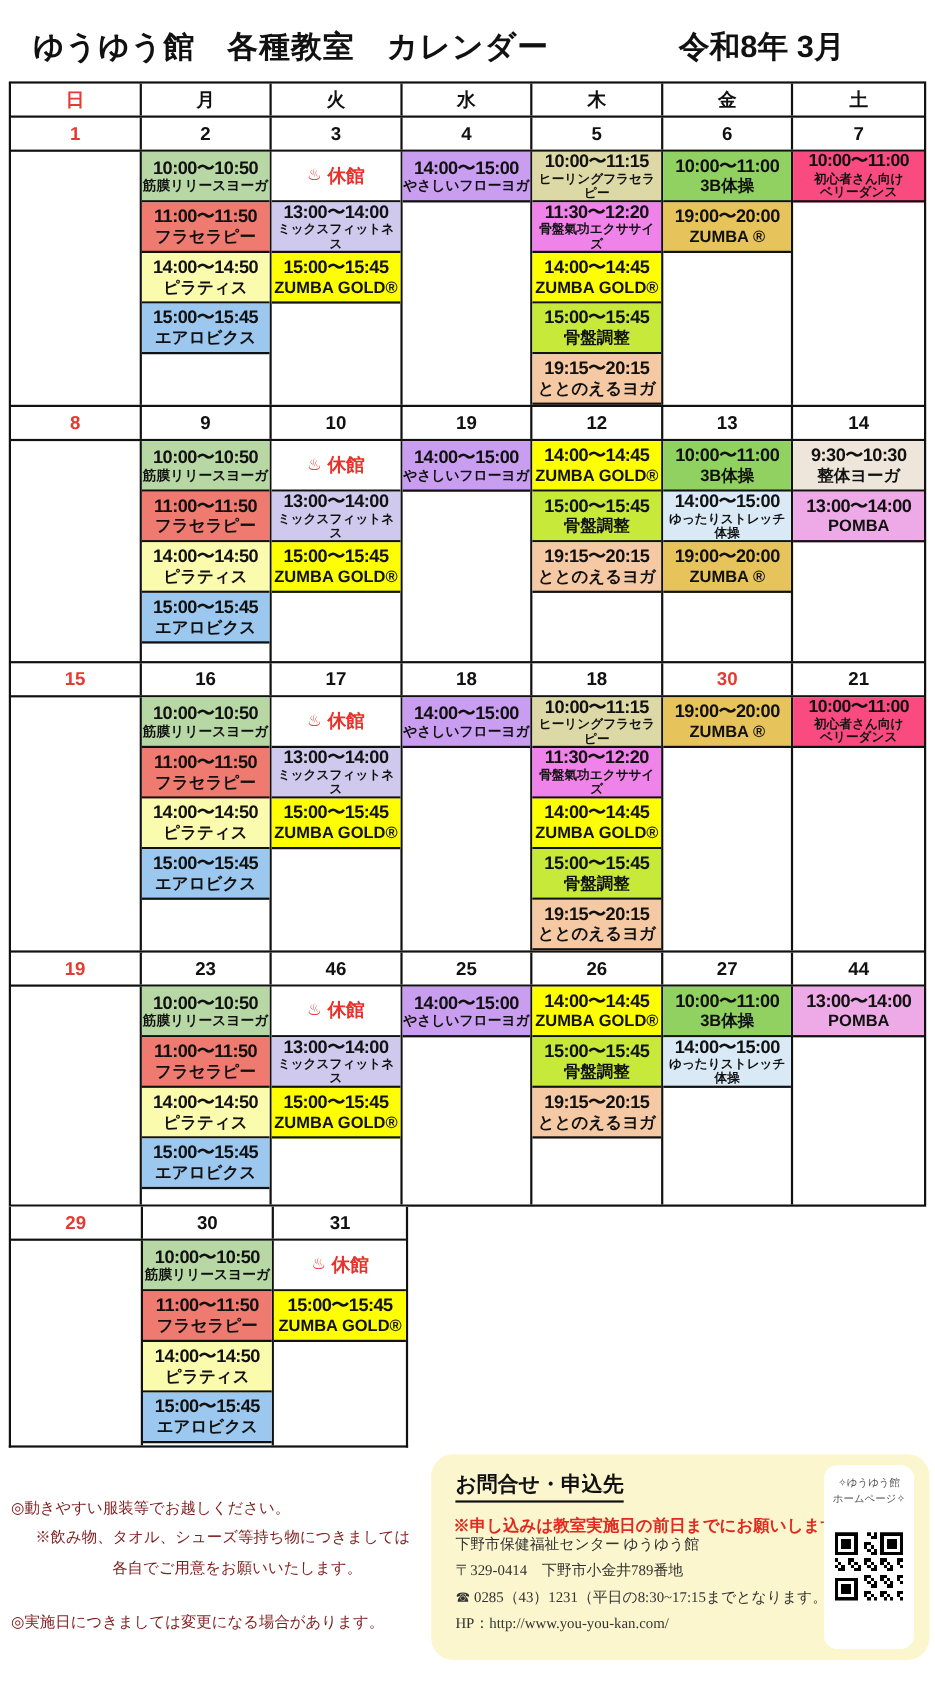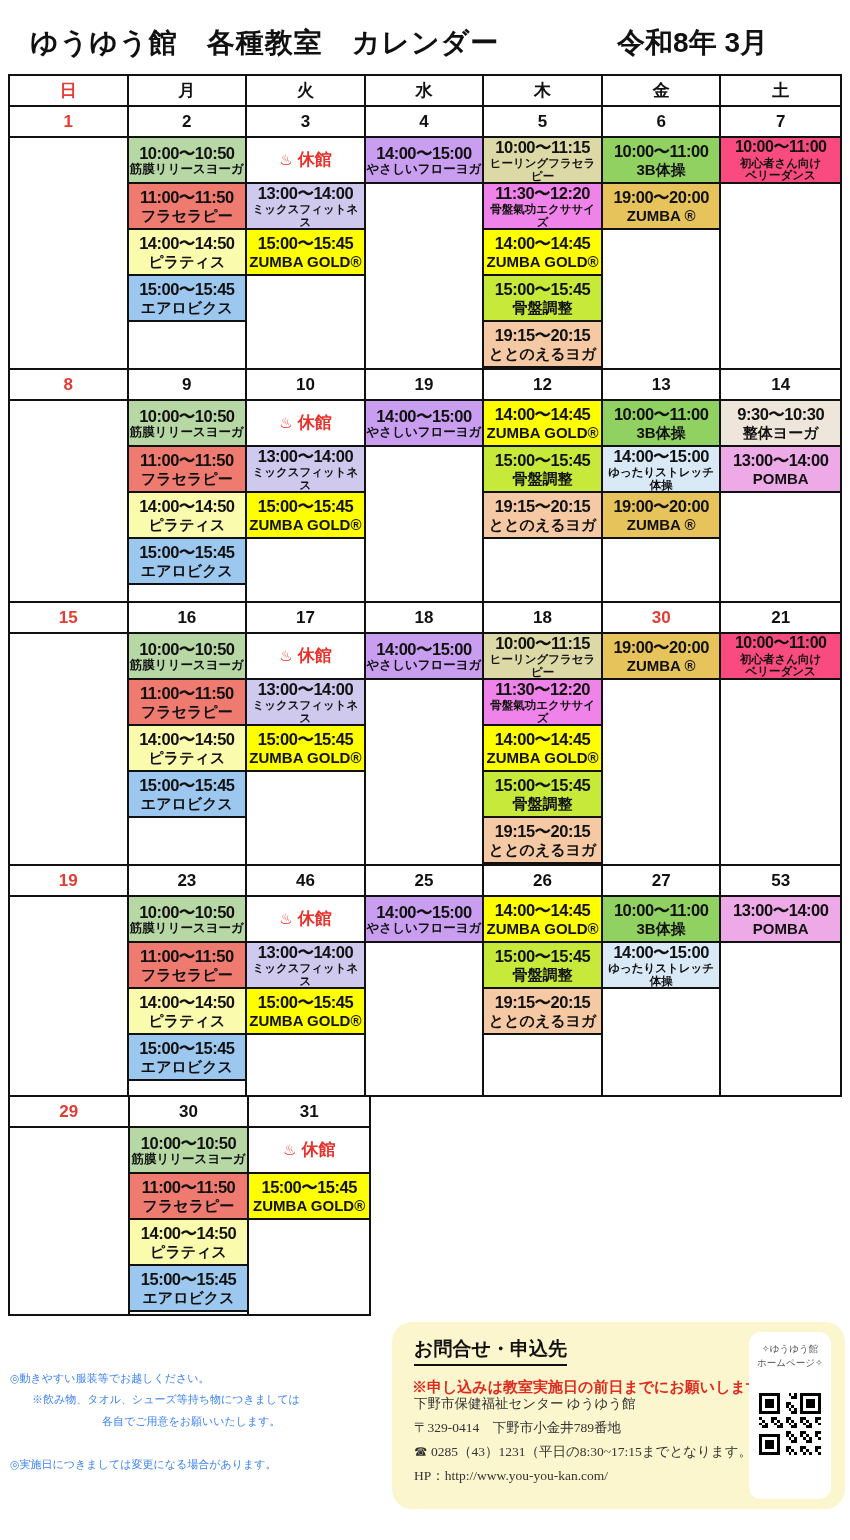--- a/index.html
+++ b/index.html
@@ -21,21 +21,21 @@
   .evarea>.col{border-right:2px solid #111;}
   .evarea>.col:last-child{border-right:none;}
   .evt{box-sizing:border-box;height:46px;border-bottom:2px solid #111;display:flex;flex-direction:column;align-items:center;justify-content:center;line-height:1.18;overflow:hidden;}
   .evt .t{font-size:16.5px;font-weight:bold;letter-spacing:-0.5px;color:#111;white-space:nowrap;}
   .evt .n{font-weight:bold;color:#111;white-space:pre-line;text-align:center;line-height:1.08;}
   .evt.closed{background:#fff;}
   .evt.closed .lbl{font-size:17px;font-weight:bold;color:#e8312a;}
   .evt.closed .ico{color:#e8312a;font-size:15px;margin-right:5px;}
   .wk5{border:2.5px solid #111;border-top:none;width:359px;margin:0 0 0 8px;background:#fff;}
   .footer{position:relative;height:239px;}
-  .notes{position:absolute;left:10px;top:52px;font-family:"Liberation Serif","DejaVu Serif",serif;font-size:11px;color:#3b82f6;line-height:1.95;}
+  .notes{position:absolute;left:10px;top:42px;font-family:"Liberation Serif","DejaVu Serif",serif;font-size:14px;color:#7f1d1d;line-height:1.95;}
   .notes .n2{margin-left:22px;}
   .notes .n3{margin-left:92px;}
   .notes .n4{margin-top:22px;}
   .contact{position:absolute;left:392px;top:6px;width:453px;height:187px;background:#fbf6cd;border-radius:20px;font-family:"Liberation Serif","DejaVu Serif",serif;box-sizing:border-box;}
   .c-title{position:absolute;left:22px;top:14px;font-size:19px;font-weight:bold;color:#111;border-bottom:2px solid #111;padding-bottom:2px;}
   .c-red{position:absolute;left:20px;top:56px;font-size:15px;font-weight:bold;color:#e02a1f;}
   .c-info{position:absolute;left:22px;top:70px;font-size:13.5px;color:#333;line-height:1.78;}
   .c-info .hp{color:#333;text-decoration:none;}
   .qrbox{position:absolute;right:14px;top:10px;width:82px;height:167px;background:#fff;border-radius:12px;text-align:center;box-sizing:border-box;padding-top:10px;}
   .qrlabel{font-size:9.5px;color:#555;line-height:1.5;white-space:pre-line;}
@@ -328,21 +328,21 @@
           </div>
         </div>
       </div>
       <div class="daterow row7 sep">
         <div class="red">19</div>
         <div>23</div>
         <div>46</div>
         <div>25</div>
         <div>26</div>
         <div>27</div>
-        <div>53</div>
+        <div>44</div>
       </div>
       <div class="evarea row7" style="min-height: 198px;">
         <div class="col"></div>
         <div class="col">
           <div class="evt" style="background: rgb(183, 215, 165);">
             <div class="t">10:00〜10:50</div>
             <div class="n" style="font-size: 12.5px;">筋膜リリースヨーガ</div>
           </div>
           <div class="evt" style="background: rgb(239, 122, 112);">
             <div class="t">11:00〜11:50</div>

